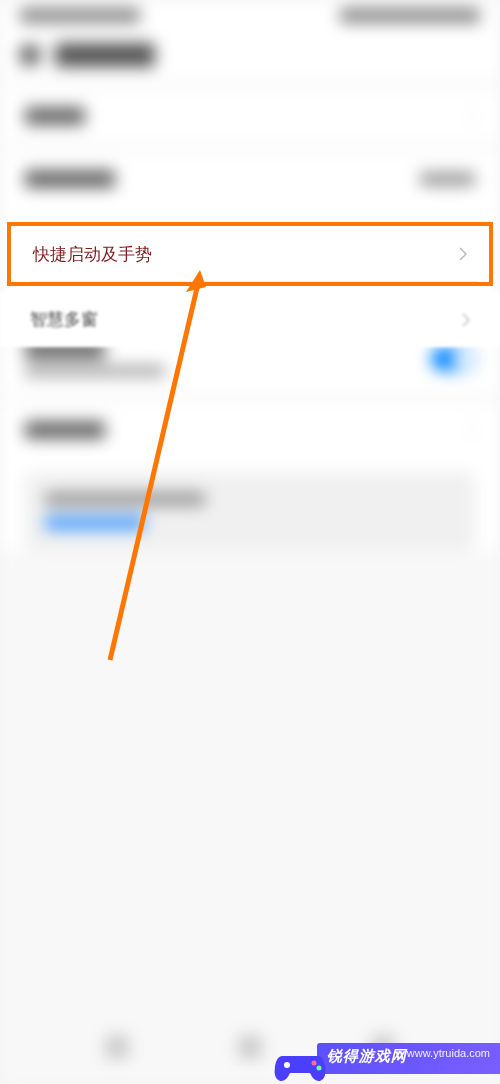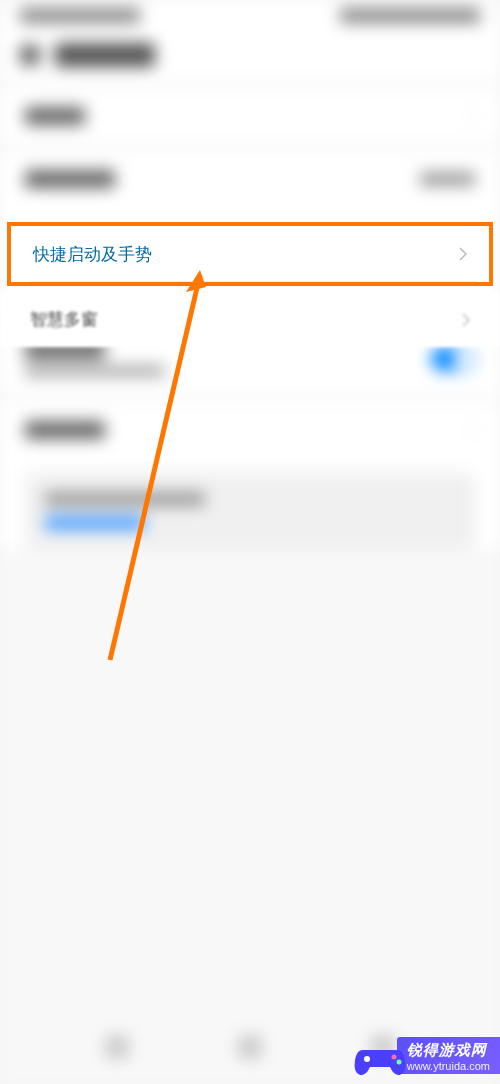--- a/index.html
+++ b/index.html
@@ -116,21 +116,21 @@
       background: #fff;
       border: 4px solid #ff7700;
       z-index: 10;
       display: flex;
       align-items: center;
       justify-content: space-between;
       padding: 0 22px;
     }
     .highlighted-row .label {
       font-size: 17px;
-      color: #0369a1;
+      color: #7f1d1d;
     }
     .highlighted-row .chevron-sharp {
       color: #bbb;
     }
     .highlighted-row .underline {
       position: absolute;
       bottom: 0;
       left: 20px;
       right: 12px;
       height: 1px;
@@ -243,23 +243,23 @@
       position: absolute;
       bottom: 10px;
       right: 0;
       z-index: 50;
       display: flex;
       align-items: center;
     }
     .wm-text {
       background: linear-gradient(135deg, #5a4fff, #7b5fff);
       color: #fff;
-      padding: 4px 10px 2px 10px;
-      display: flex;
-      flex-direction: column;
+      padding: 4px 10px 8px 10px;
+      display: flex;
+      flex-direction: row;
       align-items: flex-start;
       border-radius: 3px 0 0 3px;
     }
     .wm-title {
       font-size: 15px;
       font-weight: bold;
       font-style: italic;
       letter-spacing: 1px;
     }
     .wm-url {

